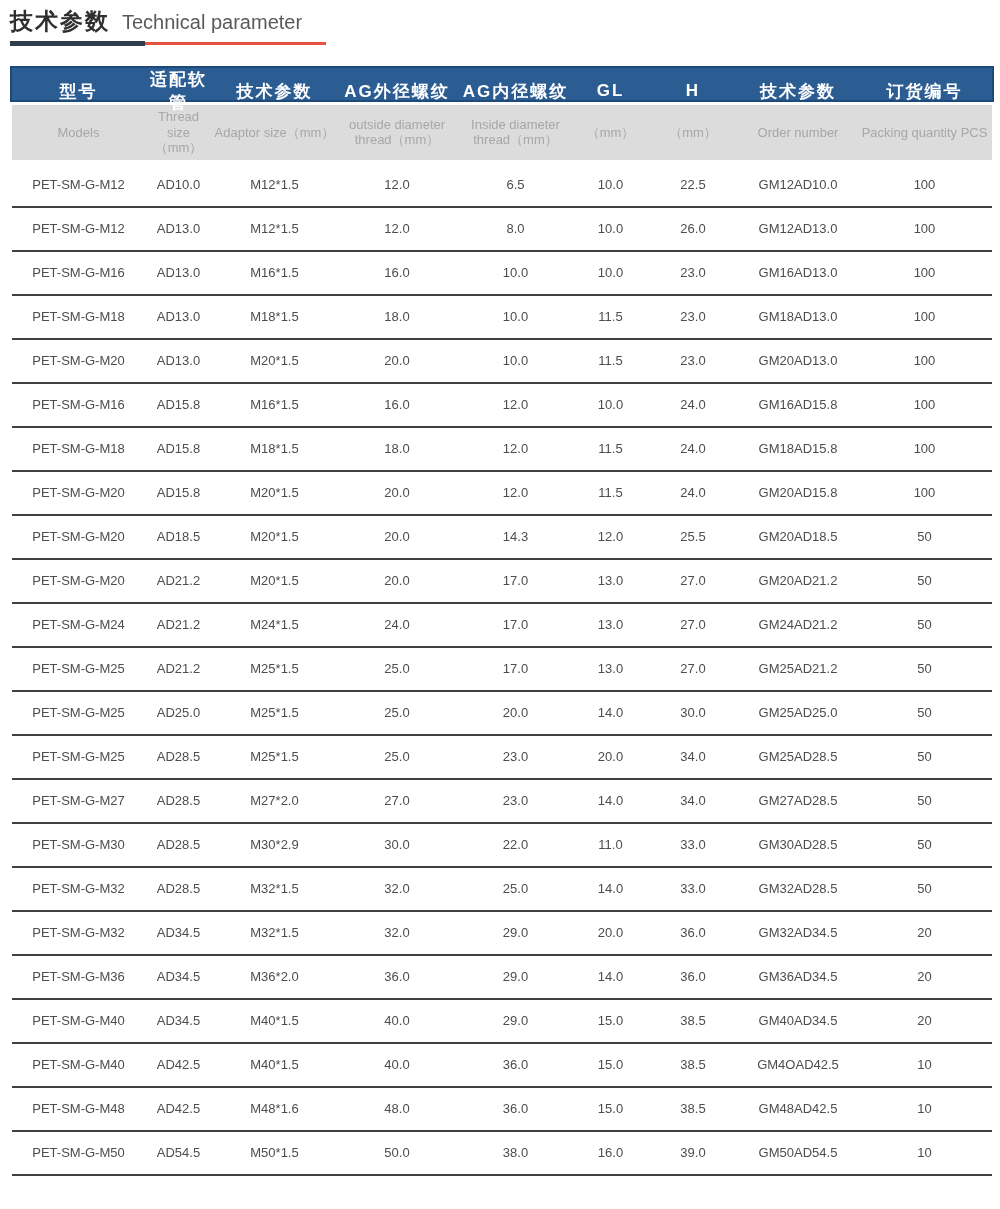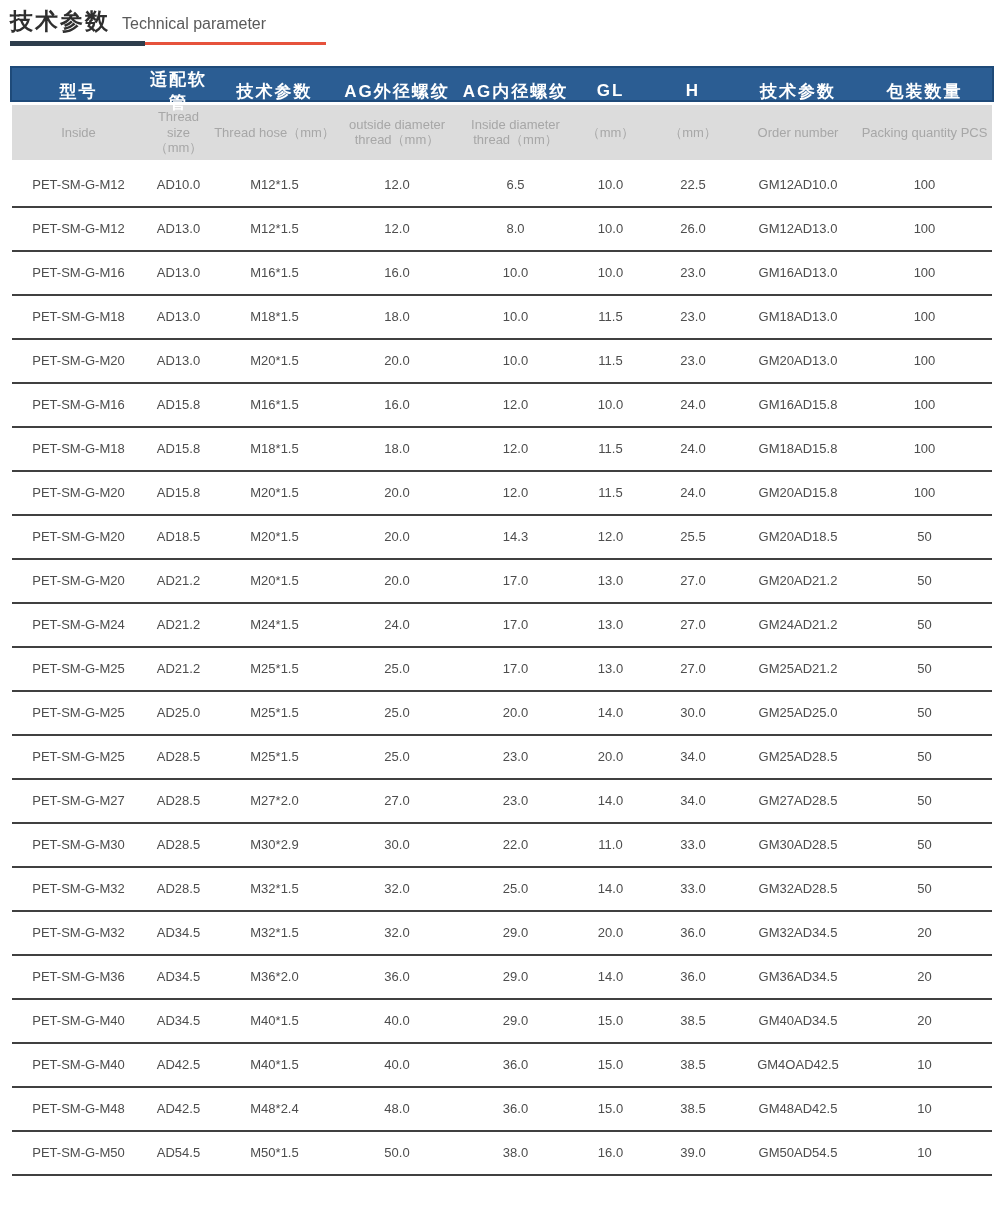--- a/index.html
+++ b/index.html
@@ -22,21 +22,21 @@
     align-items: baseline;
     gap: 12px;
   }
   .title-zh {
     font-size: 23px;
     font-weight: bold;
     color: #2f2f2f;
     letter-spacing: 2px;
   }
   .title-en {
-    font-size: 16px;
+    font-size: 20px;
     color: #5a5a5a;
   }
   .title-underline {
     margin: 4px 0 0 10px;
     width: 316px;
     display: flex;
     align-items: center;
   }
   .seg-dark  { width: 135px; height: 5px; background: #2e3d4c; }
   .seg-orange{ flex: 1;      height: 3px; background: #e6523c; }
@@ -100,26 +100,26 @@
   <div class="tech-table">
     <div class="grid-row head">
         <div class="cell">型号</div>
         <div class="cell">适配软管</div>
         <div class="cell">技术参数</div>
         <div class="cell">AG外径螺纹</div>
         <div class="cell">AG内径螺纹</div>
         <div class="cell">GL</div>
         <div class="cell">H</div>
         <div class="cell">技术参数</div>
-        <div class="cell">包装数量</div>
+        <div class="cell">订货编号</div>
       </div>
     <div class="grid-row sub">
-        <div class="cell">Inside</div>
+        <div class="cell">Models</div>
         <div class="cell">Thread size（mm）</div>
-        <div class="cell">Thread hose（mm）</div>
+        <div class="cell">Adaptor size（mm）</div>
         <div class="cell">outside diameter thread（mm）</div>
         <div class="cell">Inside diameter thread（mm）</div>
         <div class="cell">（mm）</div>
         <div class="cell">（mm）</div>
         <div class="cell">Order number</div>
         <div class="cell">Packing quantity PCS</div>
       </div>
     <div class="tbody">
         <div class="grid-row data">
           <div class="cell">PET-SM-G-M12</div>
@@ -348,21 +348,21 @@
           <div class="cell">40.0</div>
           <div class="cell">36.0</div>
           <div class="cell">15.0</div>
           <div class="cell">38.5</div>
           <div class="cell">GM4OAD42.5</div>
           <div class="cell">10</div>
         </div>
         <div class="grid-row data">
           <div class="cell">PET-SM-G-M48</div>
           <div class="cell">AD42.5</div>
-          <div class="cell">M48*2.4</div>
+          <div class="cell">M48*1.6</div>
           <div class="cell">48.0</div>
           <div class="cell">36.0</div>
           <div class="cell">15.0</div>
           <div class="cell">38.5</div>
           <div class="cell">GM48AD42.5</div>
           <div class="cell">10</div>
         </div>
         <div class="grid-row data">
           <div class="cell">PET-SM-G-M50</div>
           <div class="cell">AD54.5</div>

